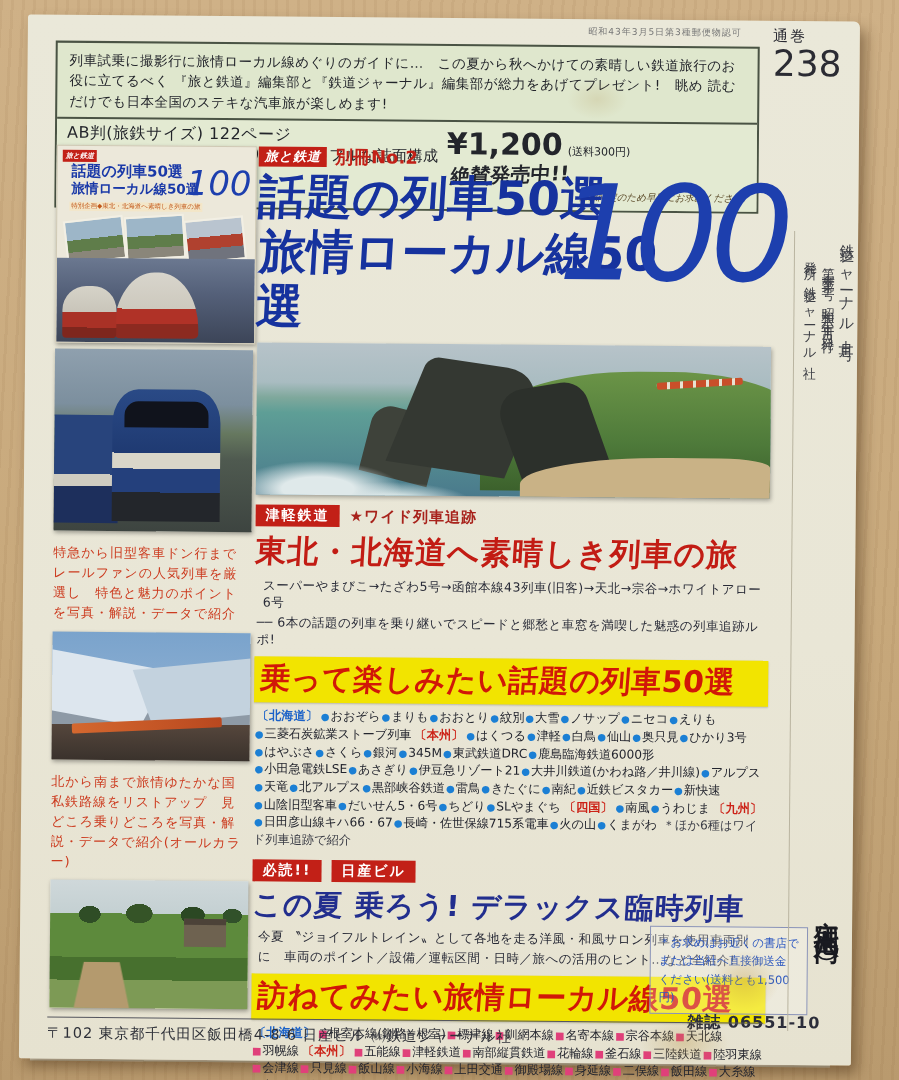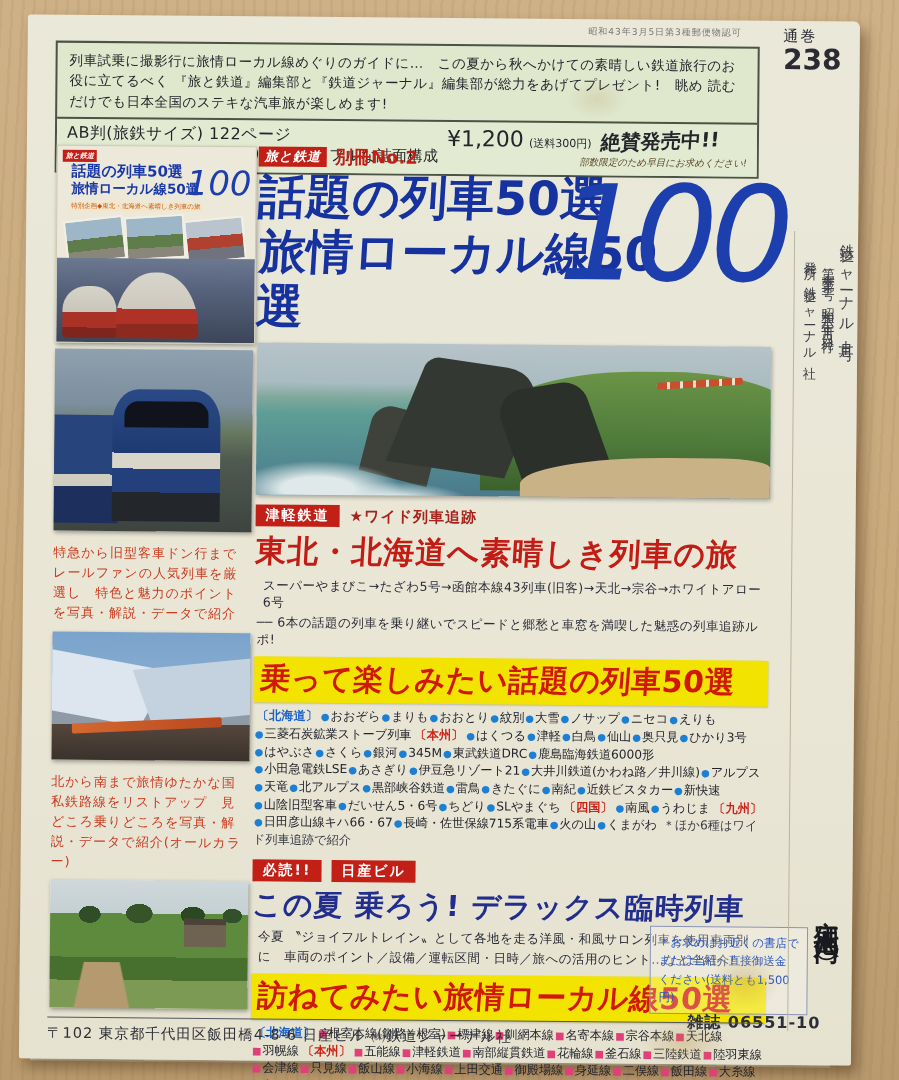--- a/index.html
+++ b/index.html
@@ -15,31 +15,31 @@
     background:linear-gradient(180deg,#eae8d9 0%,#e9e6d6 60%,#e6e2d0 100%);
     transform:rotate(.5deg);transform-origin:50% 0;
     box-shadow:6px 8px 14px rgba(60,35,10,.45);
     border-radius:3px 6px 2px 2px;
   }
   .pageedge{position:absolute;left:30px;top:1052px;width:800px;height:12px;
     background:repeating-linear-gradient(180deg,#ded8c2 0 2px,#c9c2a8 2px 3px);transform:rotate(.5deg);}
   .permit{position:absolute;top:6px;right:118px;font-size:9px;color:#777;letter-spacing:1px;}
   .tsukan{position:absolute;top:6px;right:18px;text-align:left;color:#2b2b33;}
   .tsukan .lbl{font-size:15px;letter-spacing:2px;}
-  .tsukan .num{font-size:28px;font-weight:bold;line-height:1;}
+  .tsukan .num{font-size:36px;font-weight:normal;line-height:1;}
   
   .promo{position:absolute;left:28px;top:26px;width:700px;border:2px solid #4a5344;
     background:#dfe7cd;color:#23252b;}
   .promo .blurb{padding:7px 12px 6px;font-size:13.5px;line-height:1.5;letter-spacing:.5px;}
   .promo .specs{border-top:2px solid #4a5344;background:#e3ead2;display:flex;align-items:stretch;padding:4px 10px 6px;}
   .promo .left{flex:1;}
   .promo .s1{font-size:16px;letter-spacing:.5px;}
   .promo .s2{font-size:15px;letter-spacing:.5px;}
   .promo .right{width:300px;position:relative;}
-  .promo .price{font-size:22px;font-weight:normal;display:inline;margin-top:44px;}
+  .promo .price{font-size:30px;font-weight:bold;display:inline;margin-top:44px;}
   .promo .pnote{font-size:11px;display:inline;}
   .promo .onsale{display:inline-block;font-size:20px;font-weight:900;transform:skewX(-6deg) rotate(-2deg);margin-left:4px;}
   .promo .limited{font-size:9.5px;color:#5b4a28;text-align:right;margin-top:2px;font-style:italic;}
   
   .sidebar{position:absolute;left:30px;top:130px;width:198px;}
   .thumb{width:100%;box-shadow:1px 2px 4px rgba(0,0,0,.35);}
   .cover{height:196px;background:#ece8da;border:1px solid #cfc9b4;position:relative;overflow:hidden;}
   .cover .cbrand{position:absolute;left:5px;top:4px;background:#c22017;color:#fff;font-size:7px;font-style:italic;padding:1px 3px;font-weight:bold;}
   .cover .ct1{position:absolute;left:14px;top:16px;font-size:15px;font-weight:900;color:#1a39a8;}
   .cover .ct2{position:absolute;left:14px;top:34px;font-size:13.5px;font-weight:900;color:#1a39a8;}

